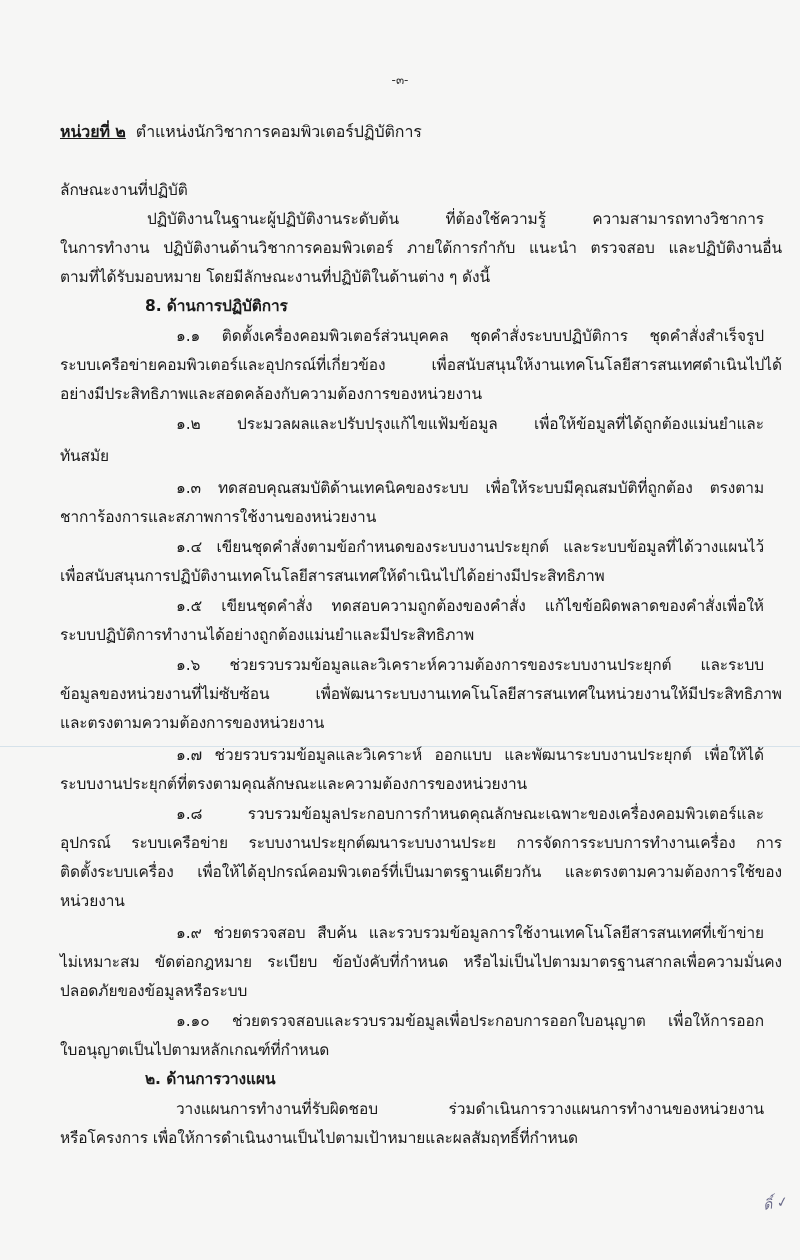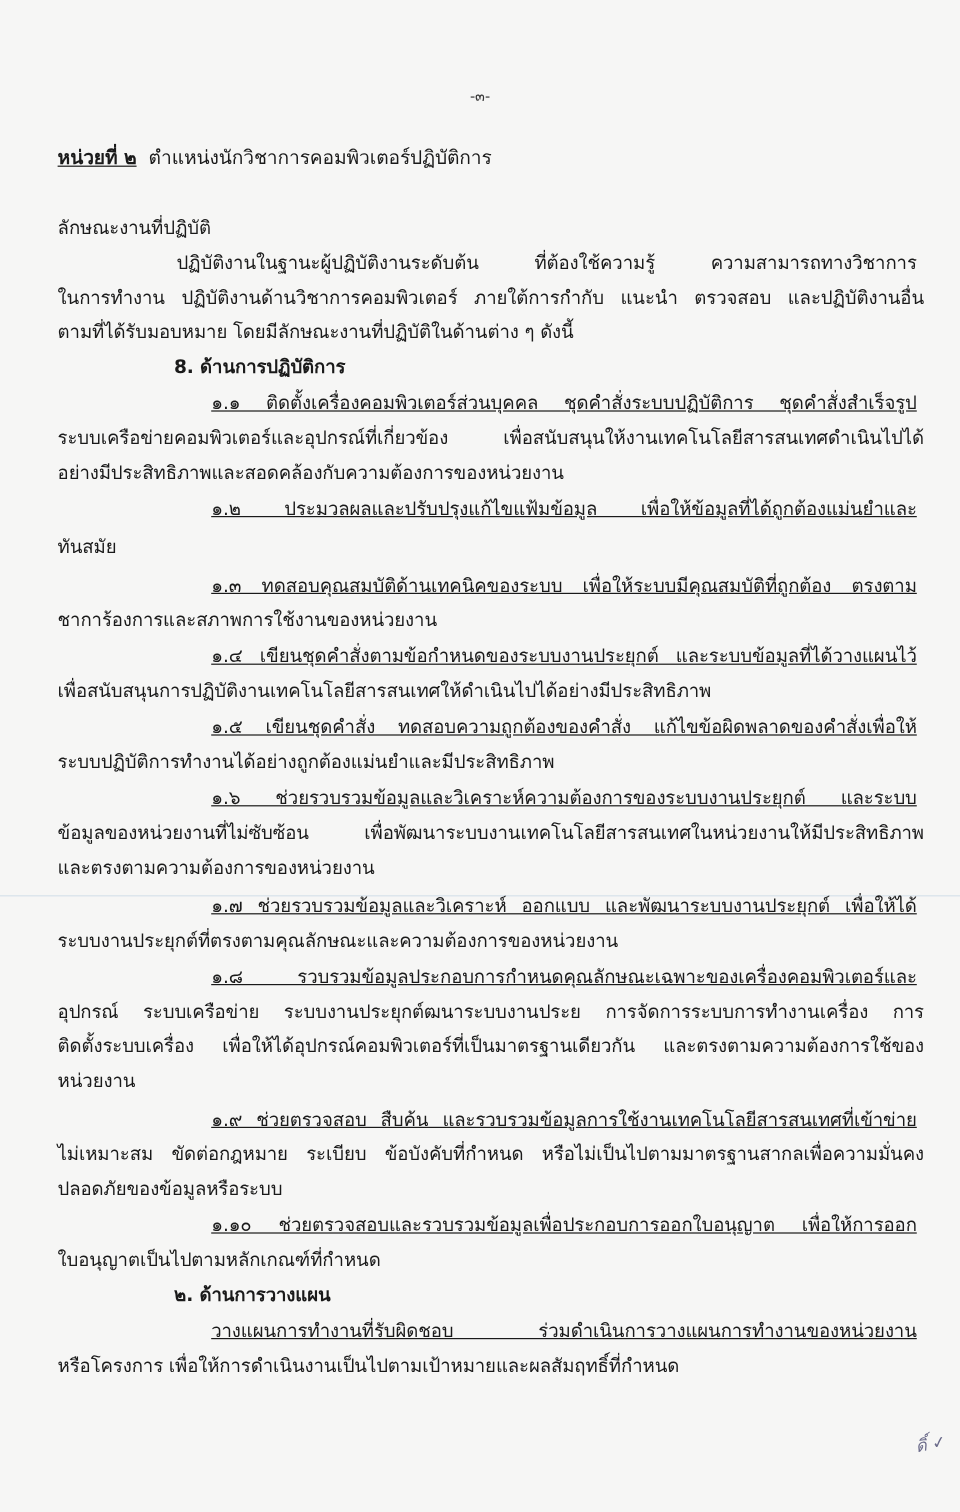--- a/index.html
+++ b/index.html
@@ -24,34 +24,34 @@
   .page-num {
     position: absolute;
     top: 70px;
     left: 0; width: 800px;
     text-align: center;
     font-size: 12px;
     color: #333;
   }
   .line {
     position: absolute;
-    left: 48px;
+    left: 60px;
     font-size: 15.5px;
     line-height: 20px;
     white-space: nowrap;
     letter-spacing: -0.1px;
   }
   .justify {
     width: 722px;
     text-align: justify;
     text-align-last: justify;
   }
   .indent-1 { left: 145px; }
   .indent-para { left: 147px; width: 617px; }
-  .indent-sub { left: 176px; width: 588px; text-decoration: underline; }
+  .indent-sub { left: 176px; width: 588px; }
   .title {
     font-size: 16px;
   }
   .title .unit {
     text-decoration: underline;
     font-weight: bold;
   }
   .bold { font-weight: bold; }
   .scan-line {
     position: absolute;

